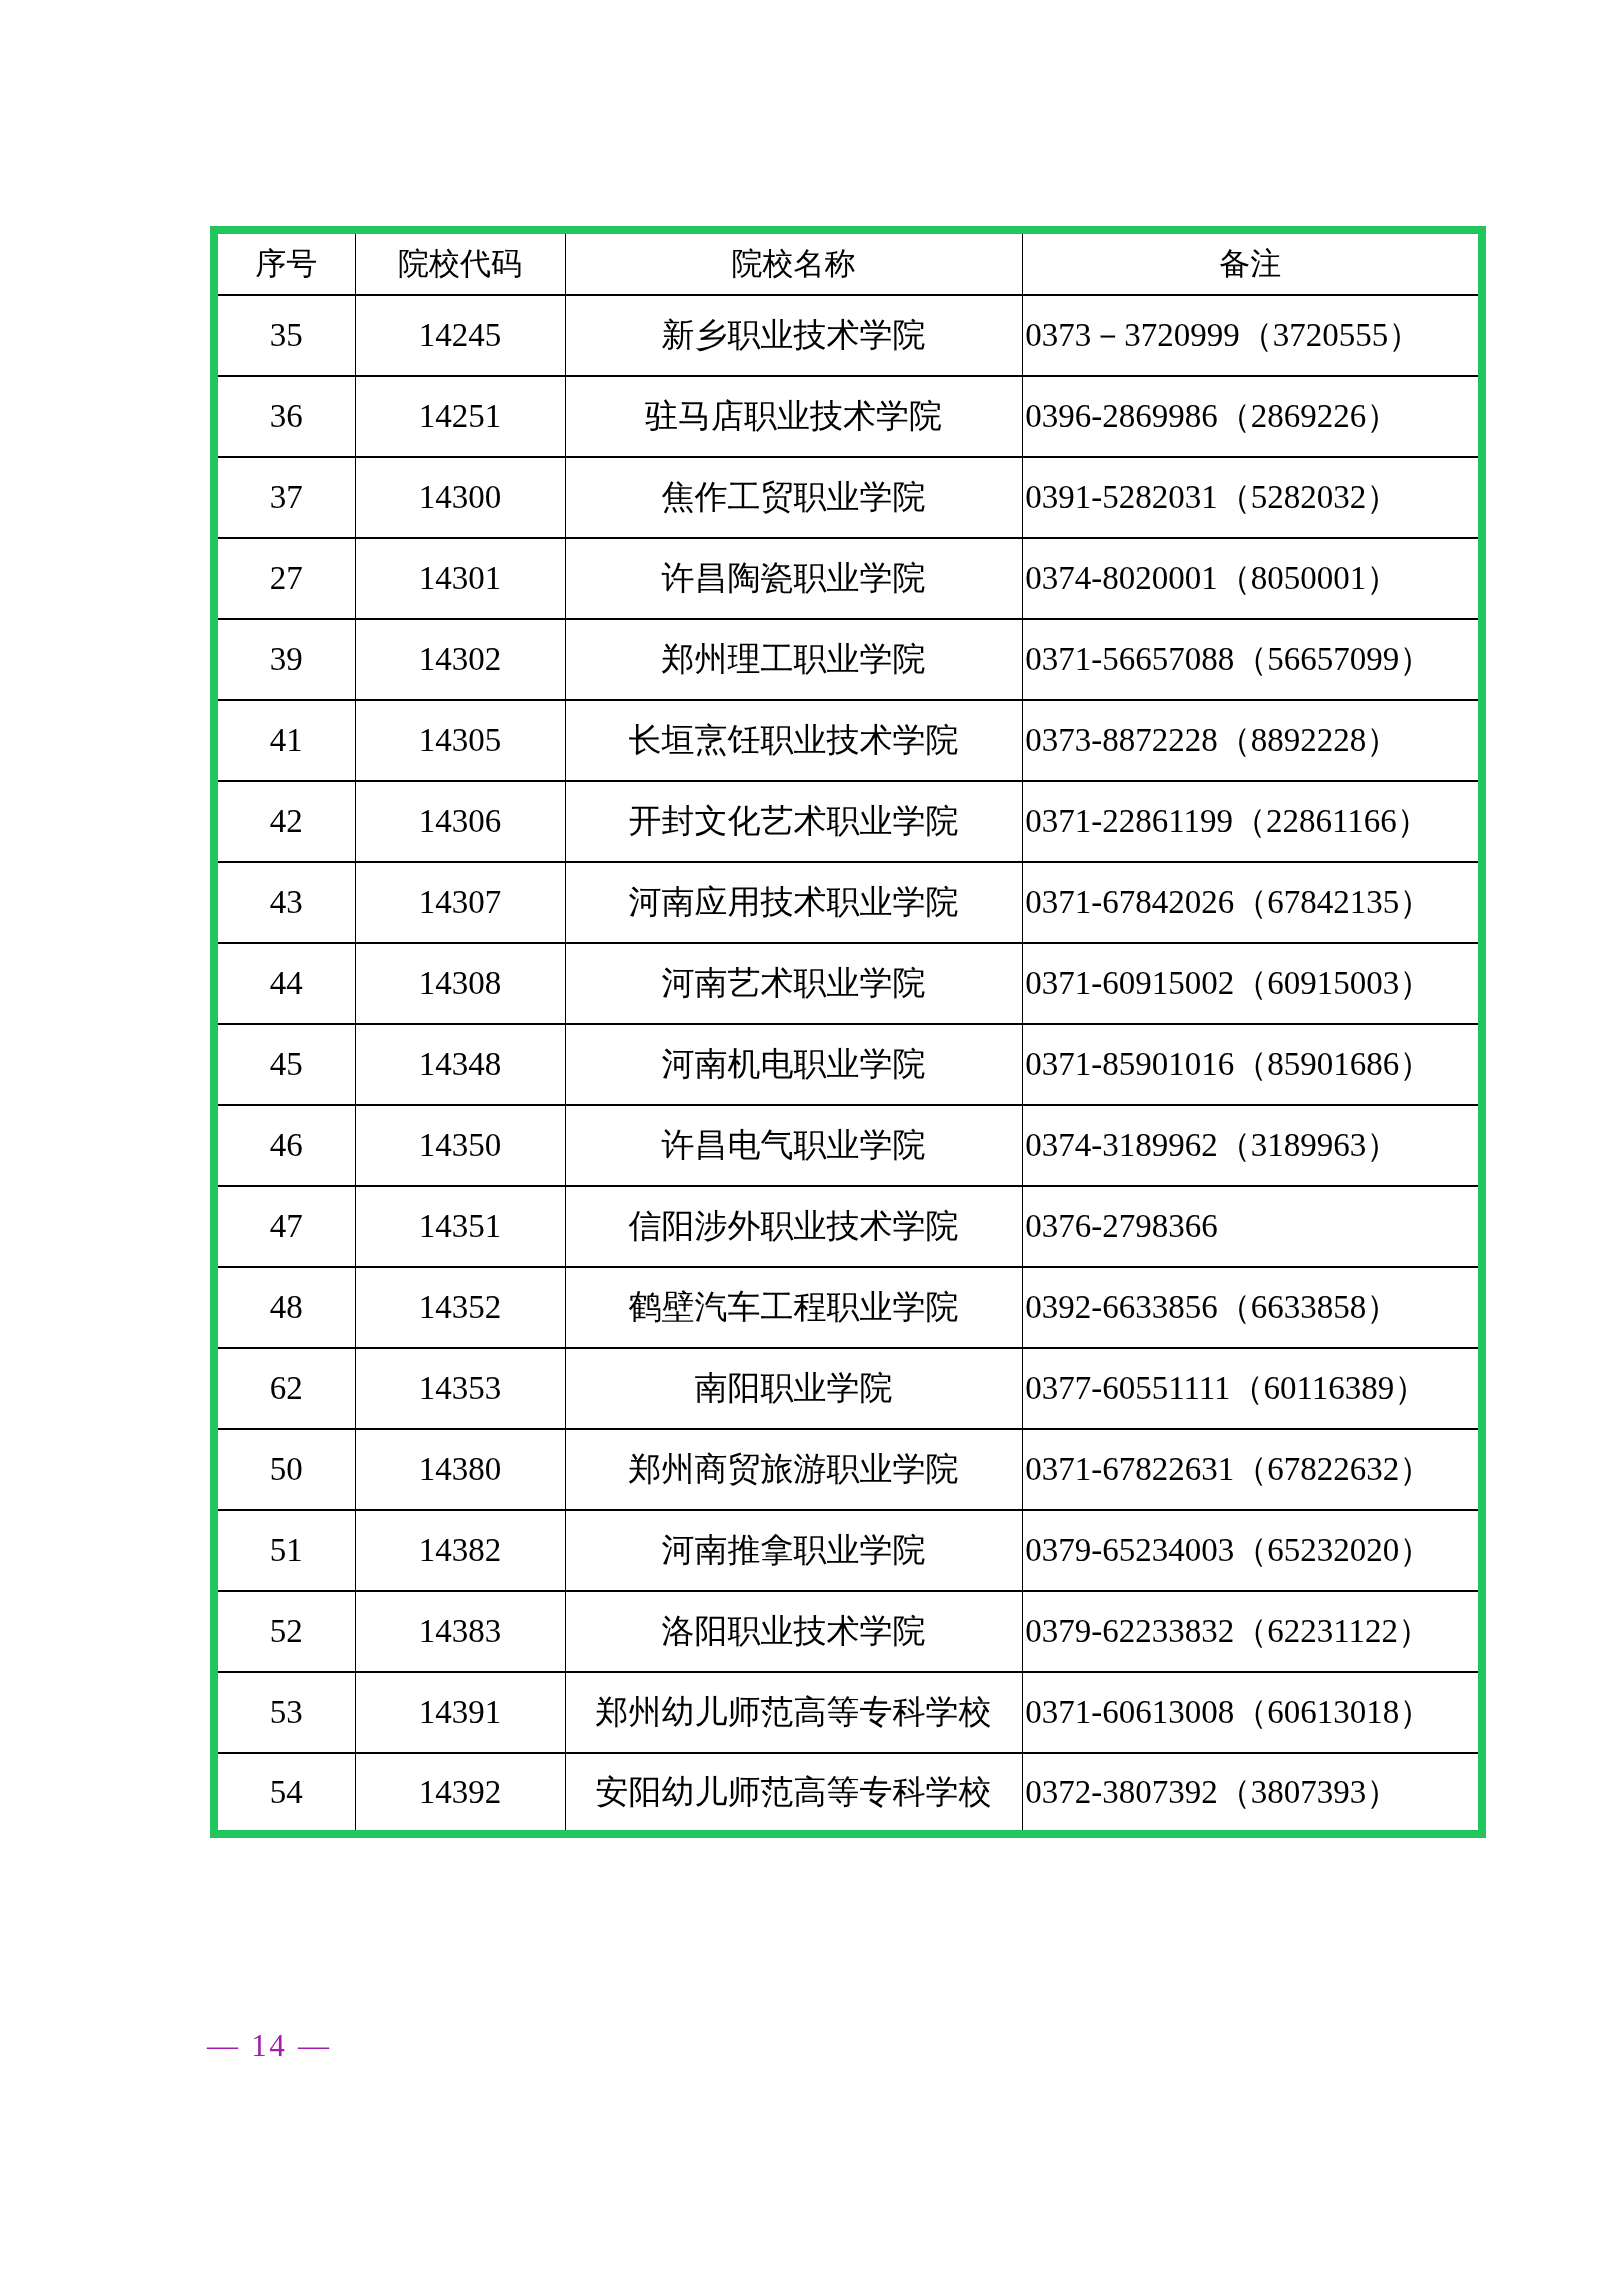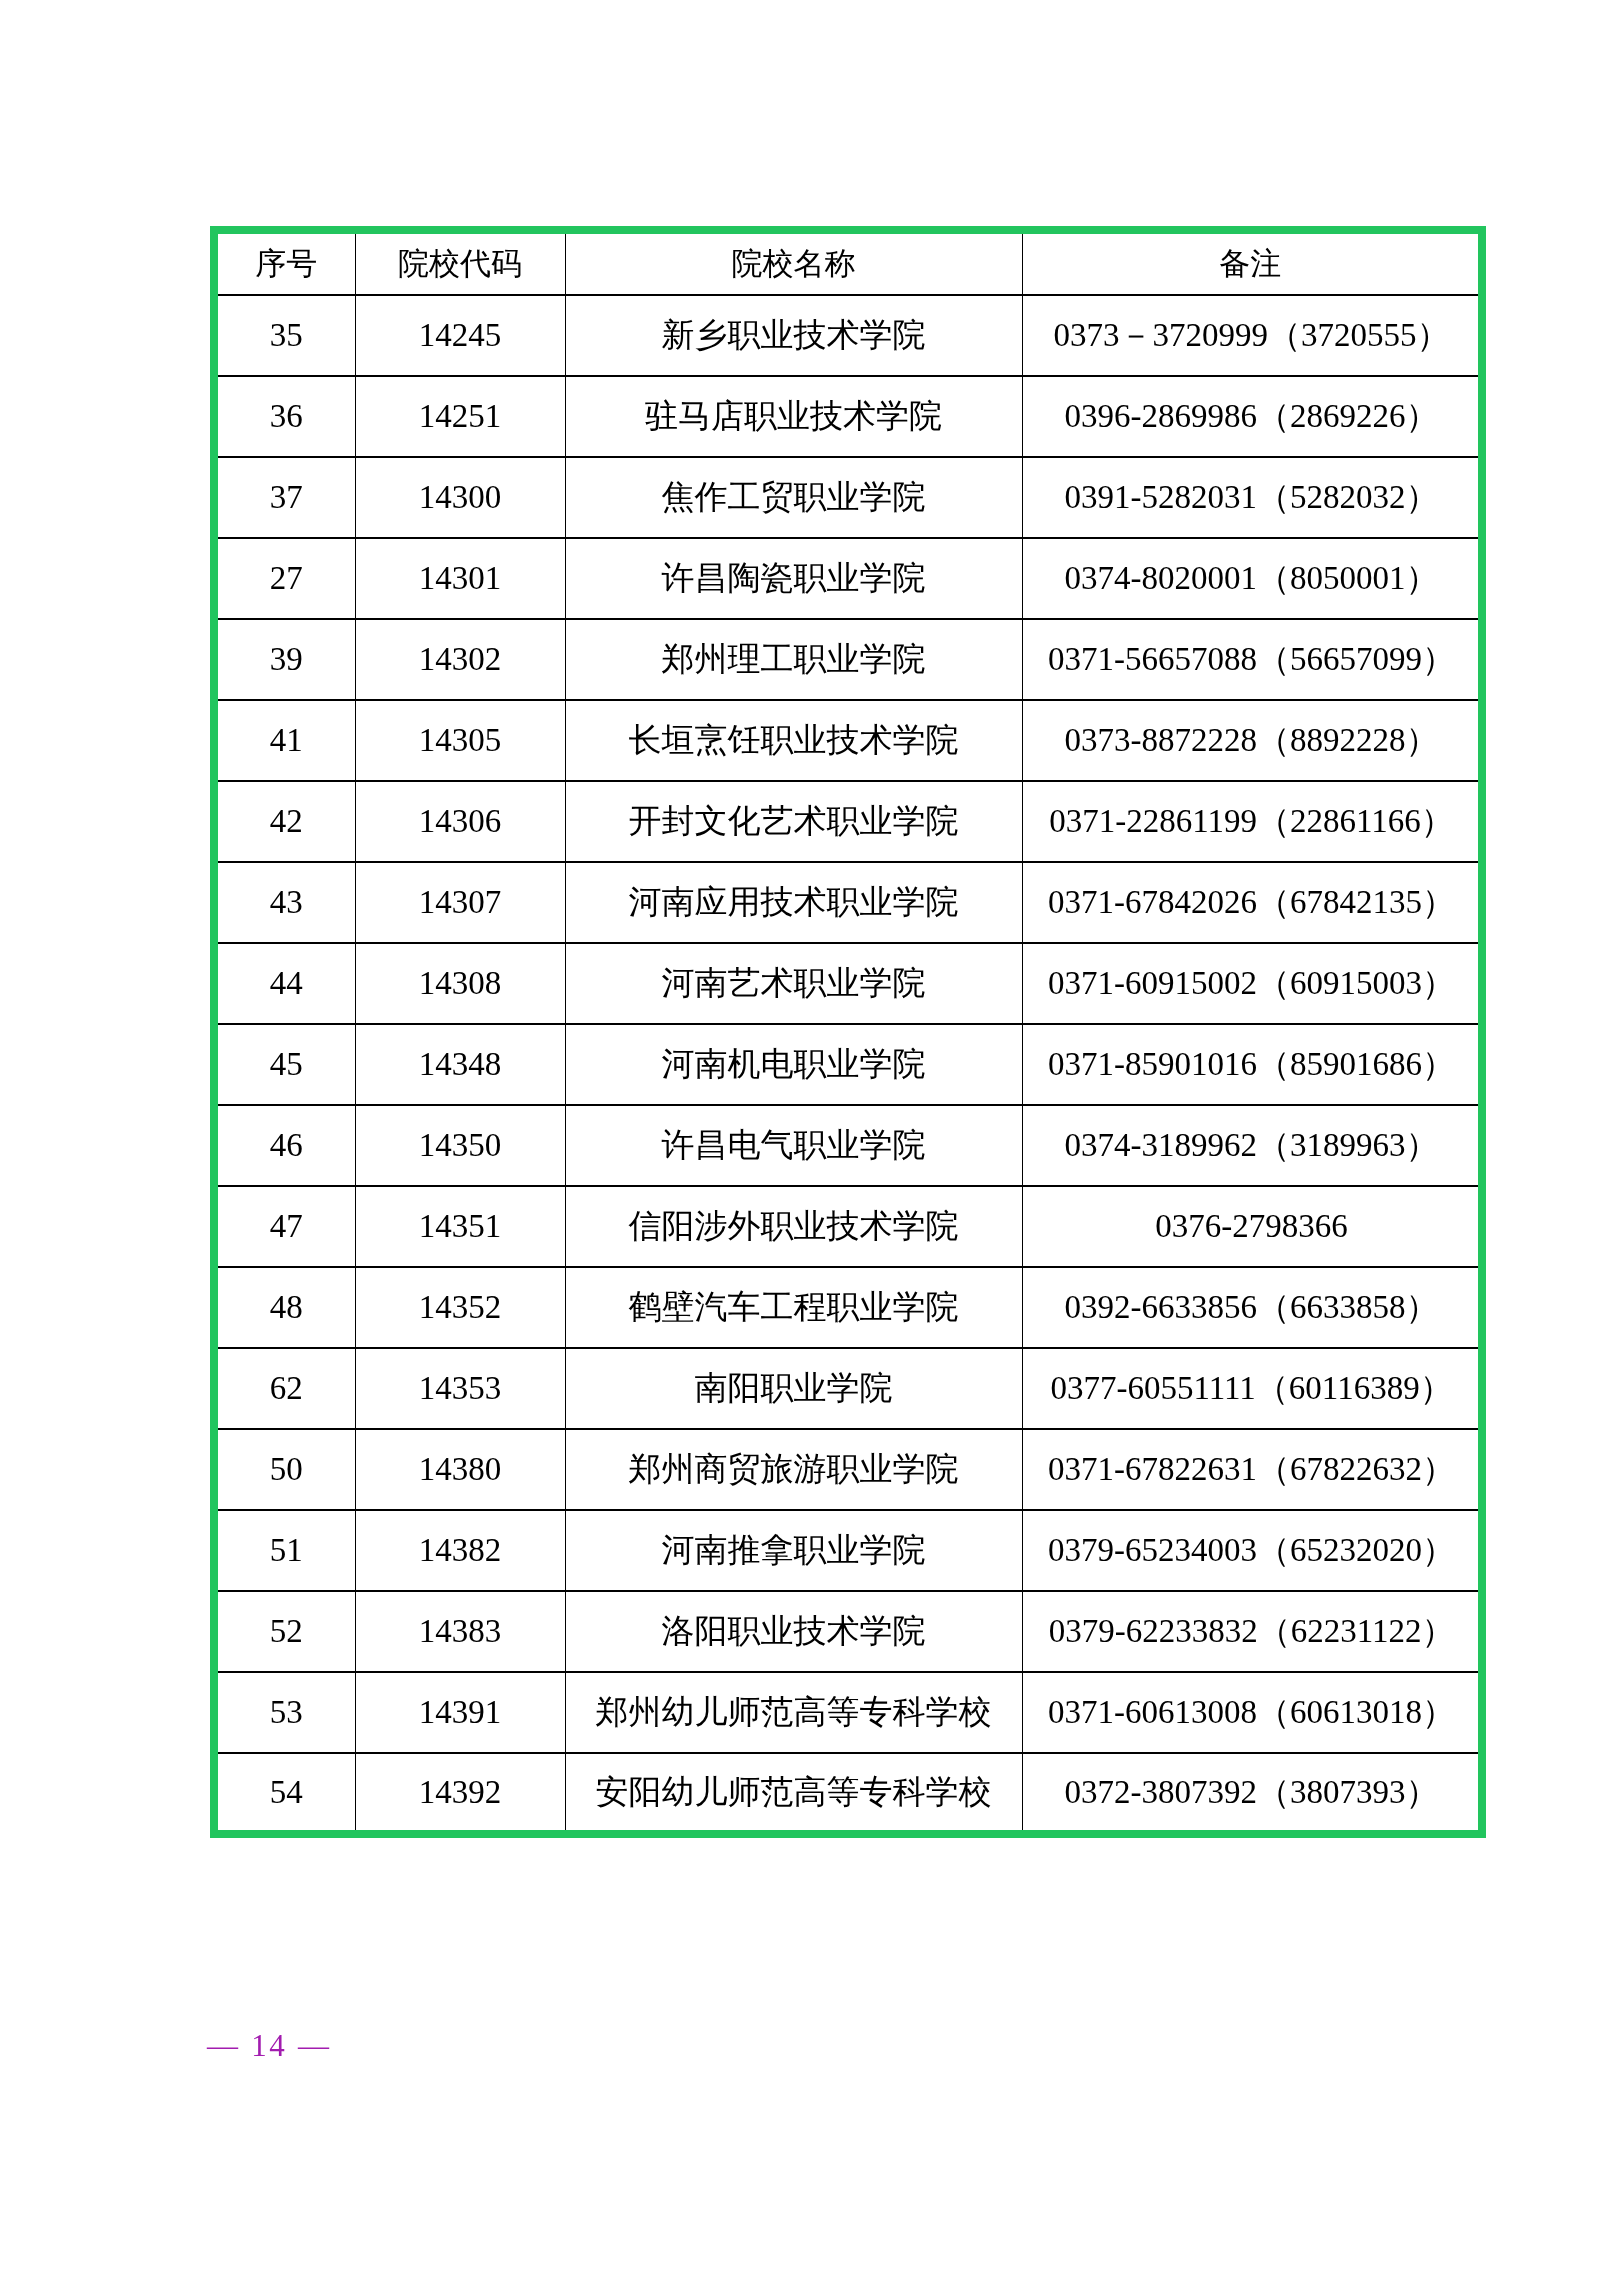--- a/index.html
+++ b/index.html
@@ -46,21 +46,21 @@
     height: 81px;
     padding-left: 34px;
   }
   .inst-table th {
     font-size: 31px;
   }
   .inst-table td {
     font-size: 33px;
   }
   td.c-remark {
-    text-align: center;
+    text-align: left;
     padding-left: 2.7px;
   }
   .footer-page-number {
     position: absolute;
     left: 207px;
     top: 2028px;
     font-size: 31px;
     letter-spacing: 2.7px;
     color: #a21caf;
   }

